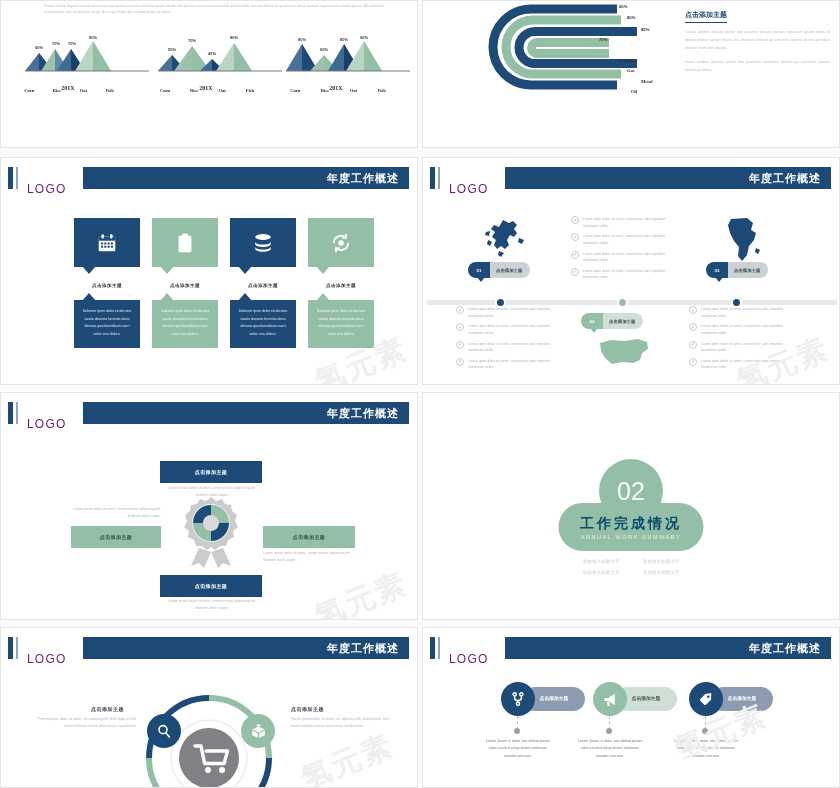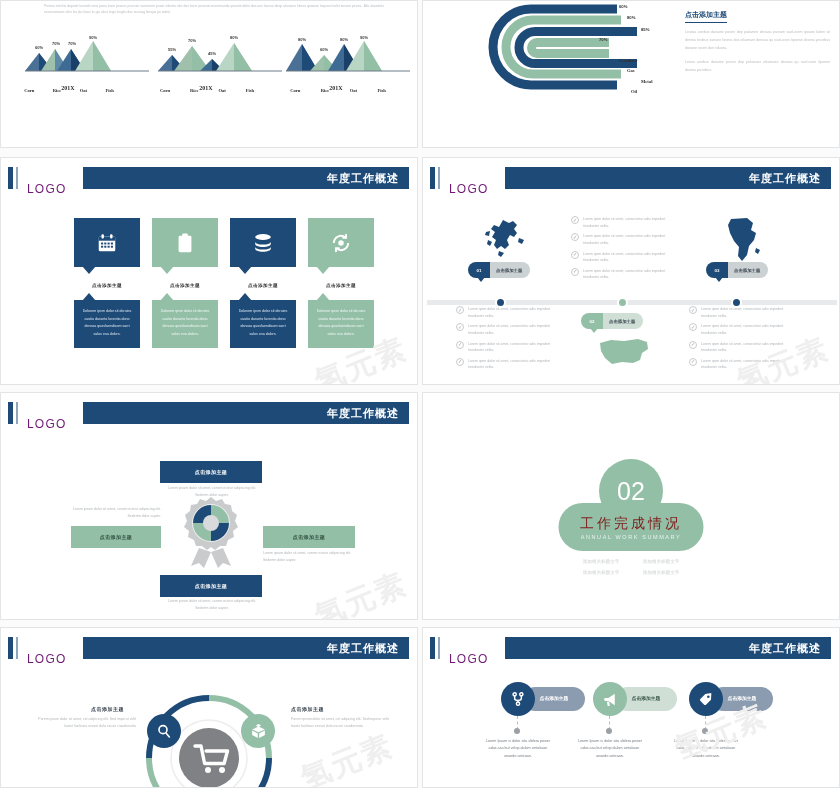--- a/index.html
+++ b/index.html
@@ -159,21 +159,21 @@
     position:absolute; left:50%; transform:translateX(-50%); top:66px;
     width:64px; height:64px; border-radius:50%; background:#93bfa6;
     display:flex; align-items:center; justify-content:center;
     color:#fff; font-size:25px; font-weight:300;
   }
   .cov-pill {
     position:absolute; left:50%; transform:translateX(-50%); top:110px;
     width:145px; height:48px; border-radius:24px; background:#93bfa6;
     display:flex; flex-direction:column; align-items:center; justify-content:center;
   }
-  .cov-pill .zh { color:#7f1d1d; font-size:14px; font-weight:normal; letter-spacing:3px; }
+  .cov-pill .zh { color:#0c4a6e; font-size:14px; font-weight:bold; letter-spacing:3px; }
   .cov-pill .en { color:#e8f1ec; font-size:5.5px; letter-spacing:1.6px; margin-top:1px; }
   .cov-bul {
     position:absolute; left:50%; transform:translateX(-50%); top:163px;
     width:120px; display:flex; flex-wrap:wrap;
   }
   .cov-bul span {
     width:50%; font-size:4.6px; color:#c9ccce; text-align:center; line-height:2.4;
   }
 
   

